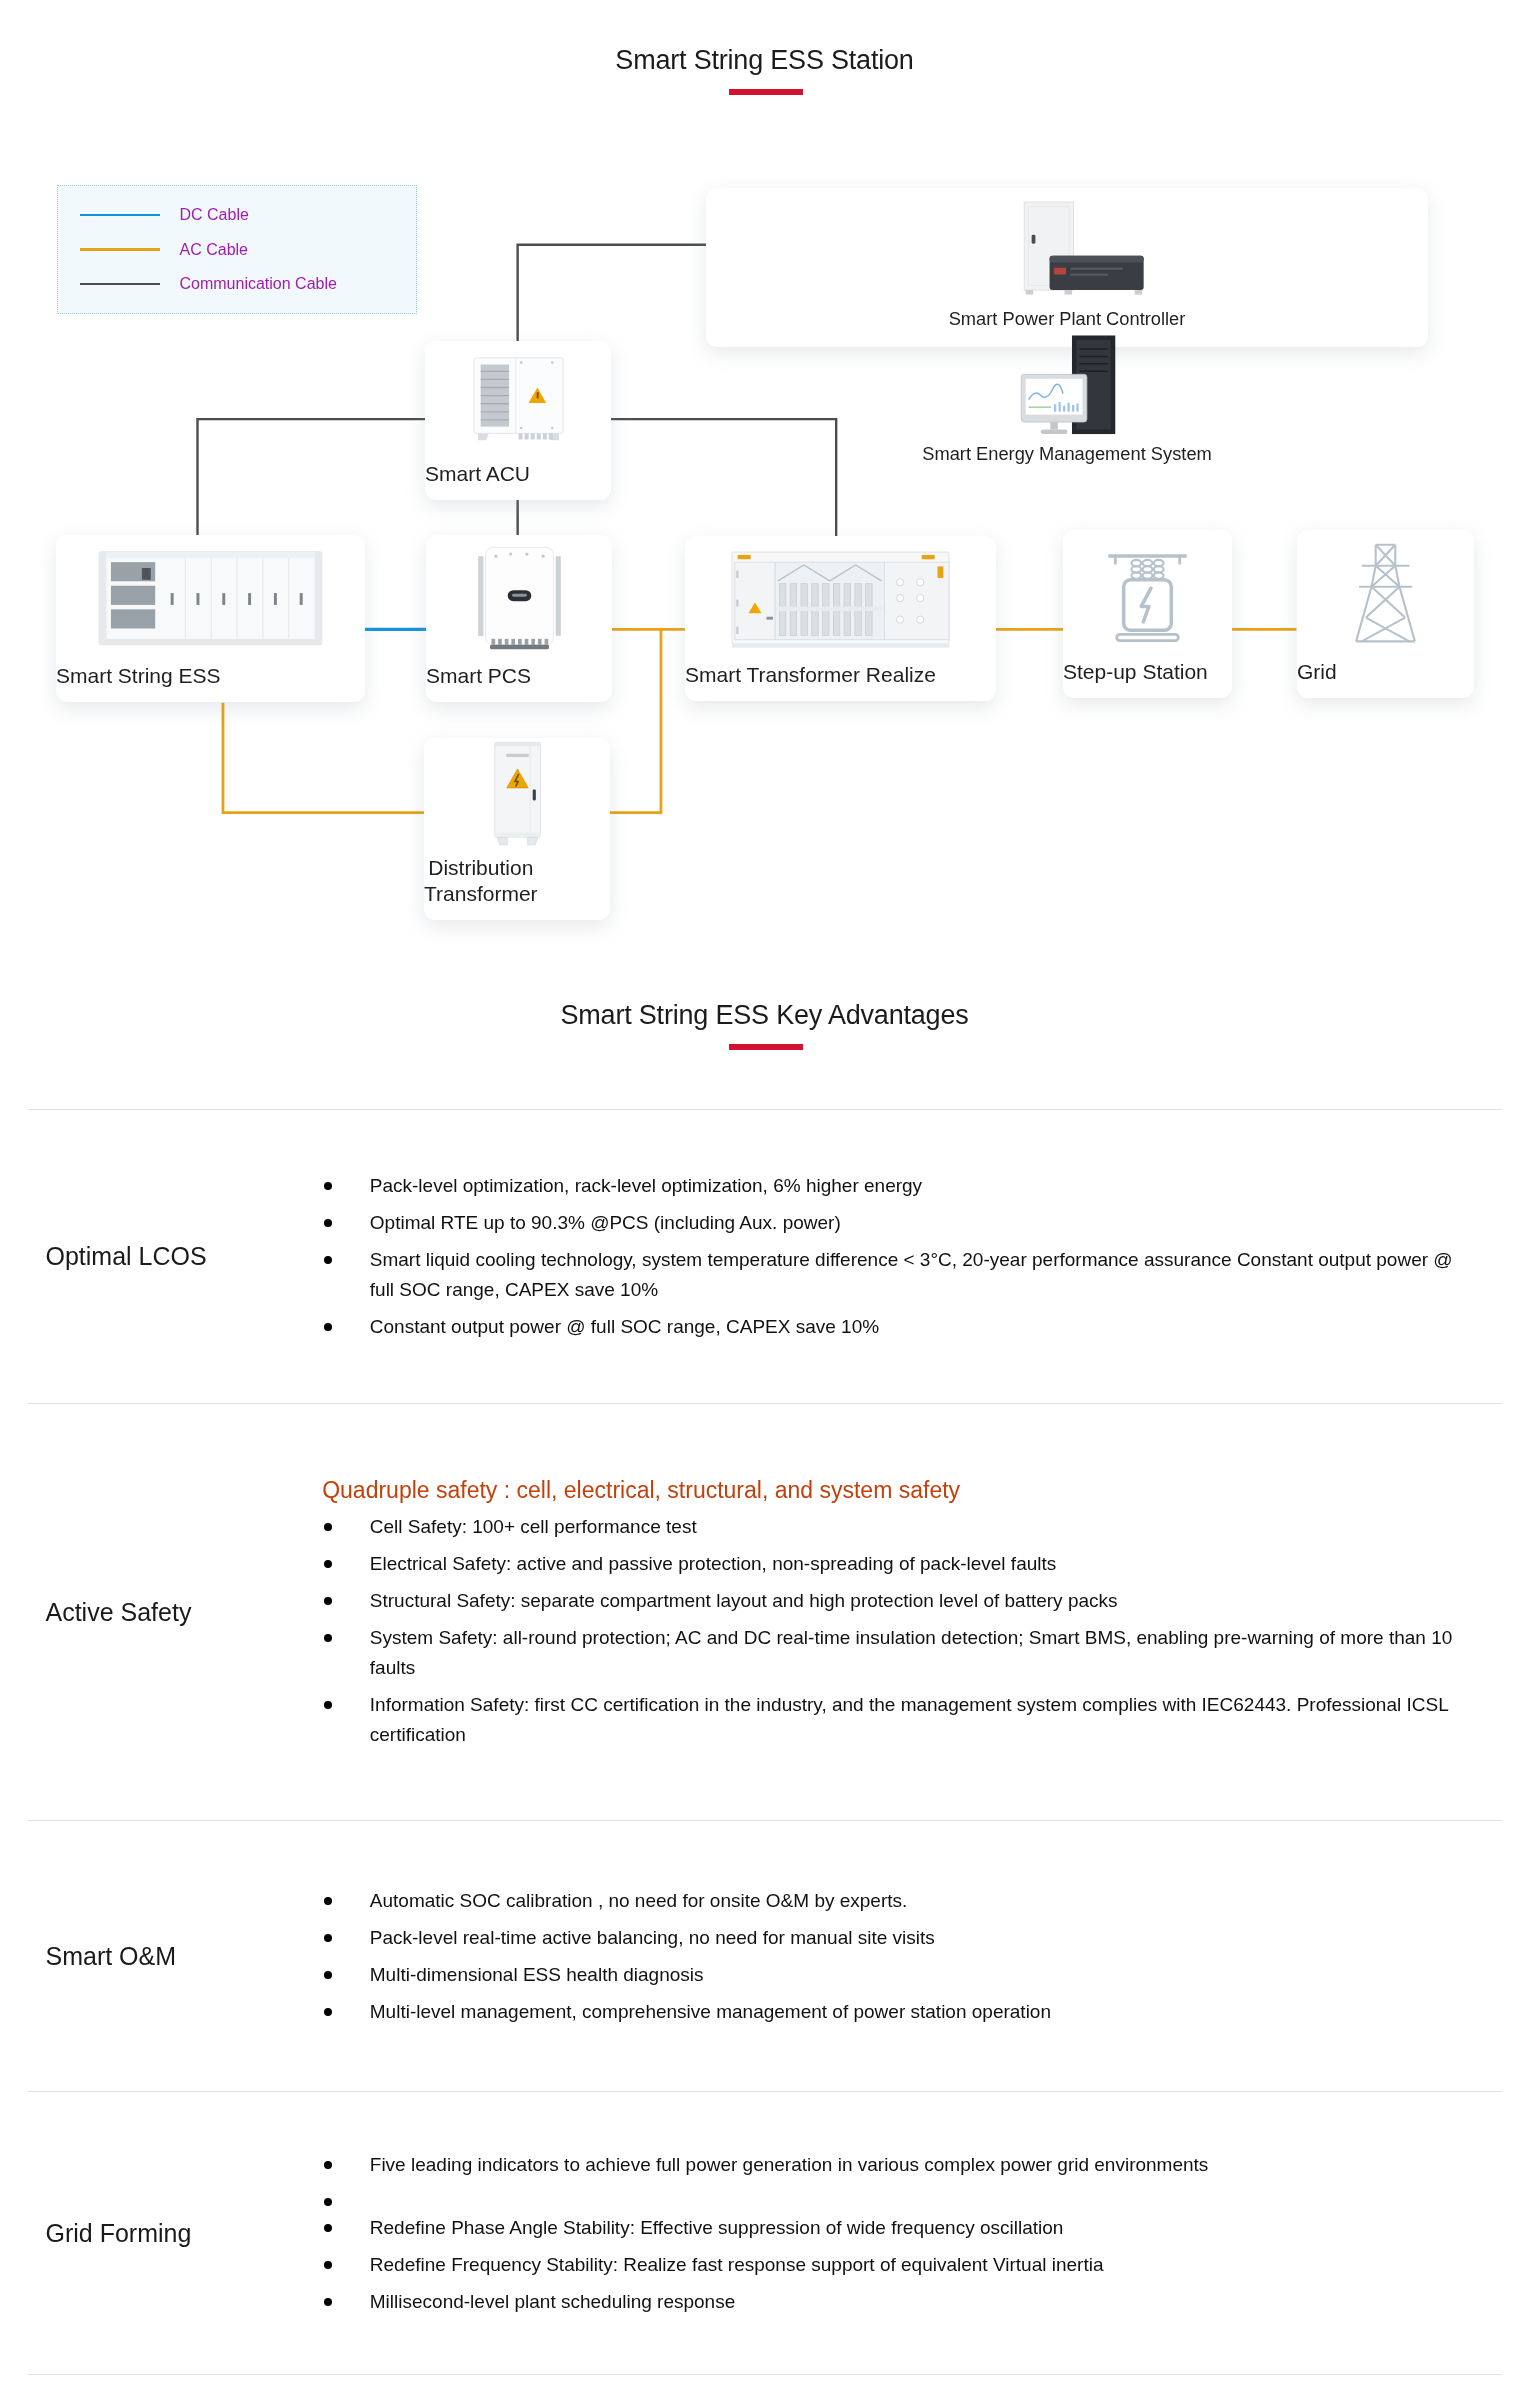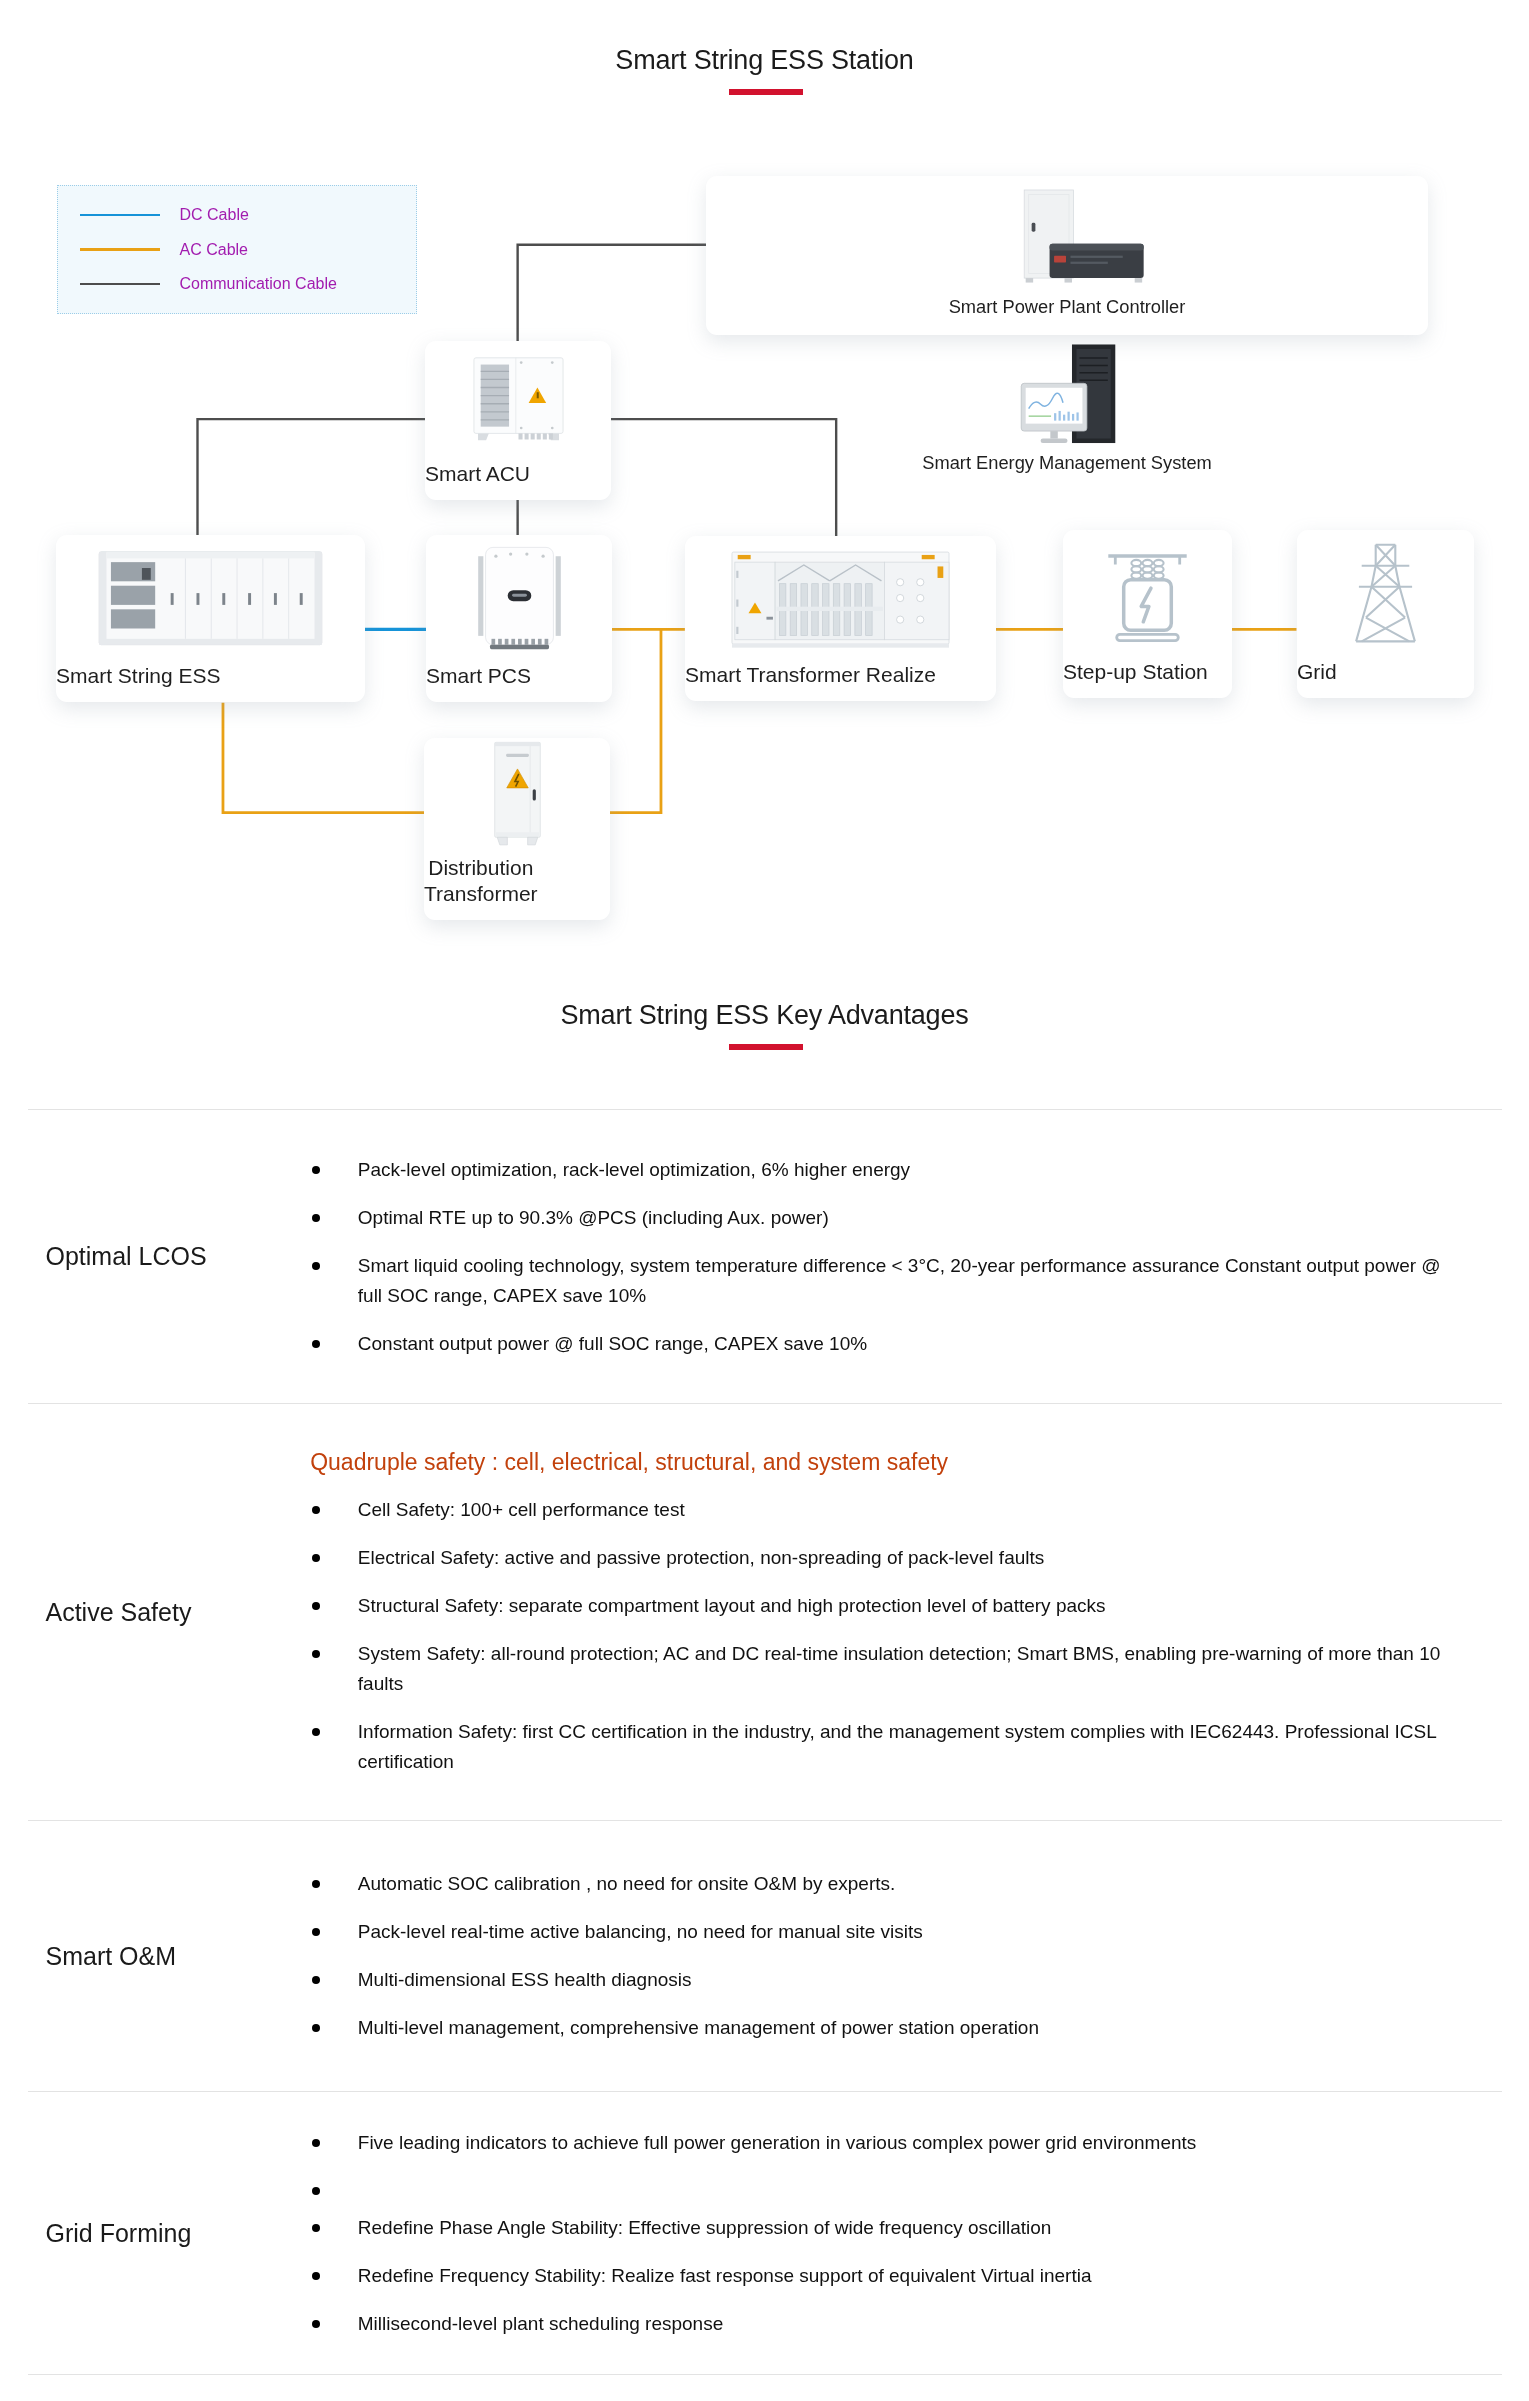--- a/index.html
+++ b/index.html
@@ -22,41 +22,41 @@
   
   .cables { position:absolute; left:0; top:0; z-index:0; }
 
   
   .card { position:absolute; background:#fff; border-radius:11px; z-index:1;
     box-shadow:0 6.4px 19px rgba(140,155,170,0.22); display:flex; flex-direction:column;
     align-items:flex-start; justify-content:flex-end; padding-bottom:12.7px; }
   .card .illo { flex:1; display:flex; align-items:center; justify-content:center; width:100%; }
   .card-label { font-size:21px; color:#1f1f1f; text-align:center; line-height:1.25; white-space:pre-line; }
 
-  .card-topright { left:706px; top:176px; width:722px; height:159px; 
-    justify-content:space-around; align-items:stretch; padding:8px 8px 9.6px;gap:21px; }
+  .card-topright { left:706px; top:188px; width:722px; height:159px; 
+    justify-content:space-around; align-items:stretch; padding:8px 8px 9.6px; }
   .device-col { display:flex; flex-direction:column; align-items:center; justify-content:flex-end; }
   .device-col .card-label { font-size:18.3px; }
 
   .card-acu  { left:425px;  top:341px; width:186px; height:159px; }
   .card-ess  { left:56px;   top:535px; width:309px; height:167px; }
   .card-pcs  { left:426px;  top:535px; width:186px; height:167px; }
   .card-ts   { left:685px;  top:536px; width:311px; height:165px; }
   .card-step { left:1063px; top:530px; width:169px; height:168px; }
   .card-grid { left:1297px; top:530px; width:177px; height:168px; }
   .card-dt   { left:424px;  top:738px; width:186px; height:182px; }
 
   
   .adv-table { position:absolute; left:28px; top:1109px; width:1474px; z-index:1; }
   .adv-row { display:flex; border-top:0.8px solid #e3e3e3; }
   .adv-row:last-child { border-bottom:0.8px solid #e3e3e3; }
   .adv-label-col { width:279px; flex:none; display:flex; align-items:center; padding-left:17.5px; }
   .adv-label { font-size:25px; color:#1a1a1a; }
   .adv-content { flex:1; display:flex; flex-direction:column; justify-content:center;
-    gap:18px; padding:29px 32px 29px 0; max-width:1195px; }
+    gap:7px; padding:29px 32px 29px 0; max-width:1195px;margin-left:12px; }
   .adv-intro { font-size:23px; color:#c2410c; line-height:30px; margin-left:3.2px; }
   .bullet { display:flex; }
   .bullet-dot { width:8px; height:8px; border-radius:50%; background:#000; flex:none;
     margin:11px 38px 0 4.8px; }
   .bullet-text { font-size:19px; color:#111; line-height:30px; max-width:1115px; }
 
   .h-369 { min-height:294px; } .h-523 { min-height:417px; }
   .h-340 { min-height:271px; } .h-356 { min-height:284px; }
 </style>
 </head>

